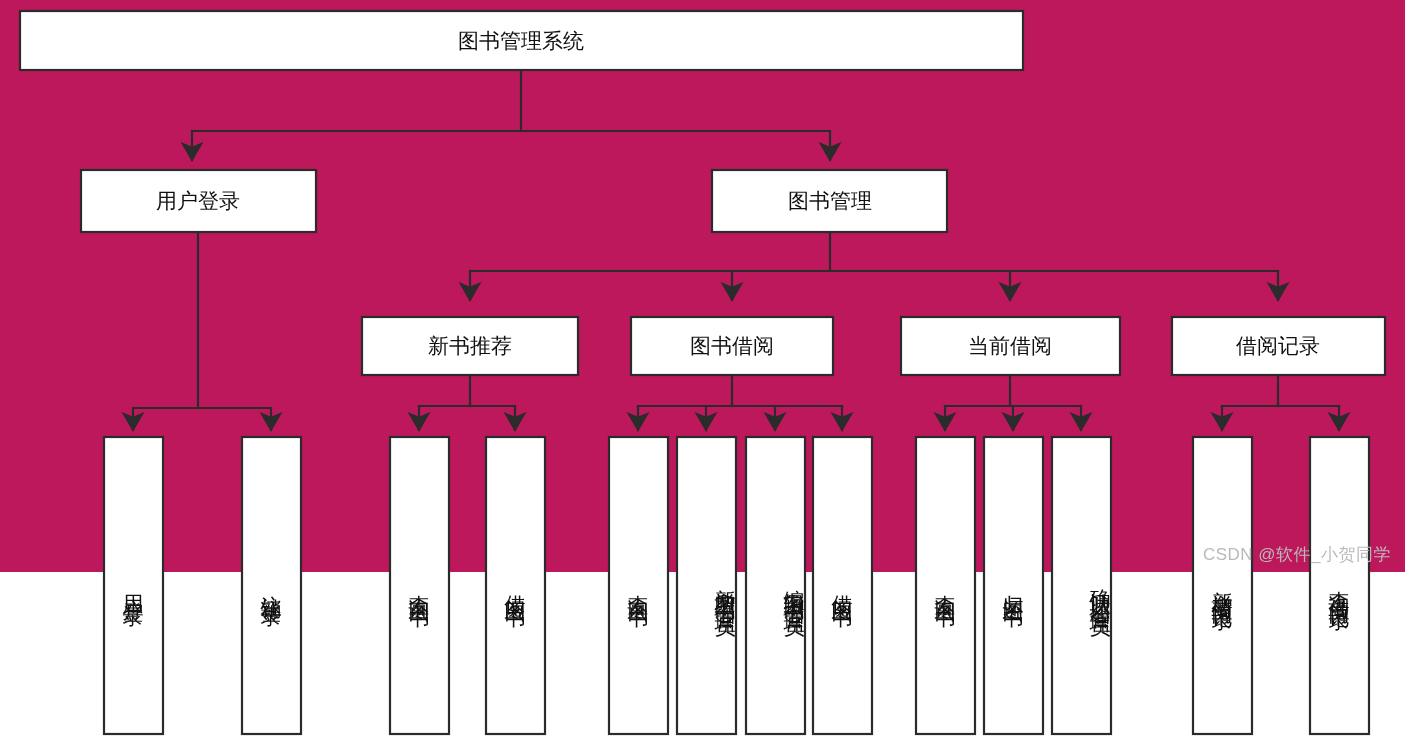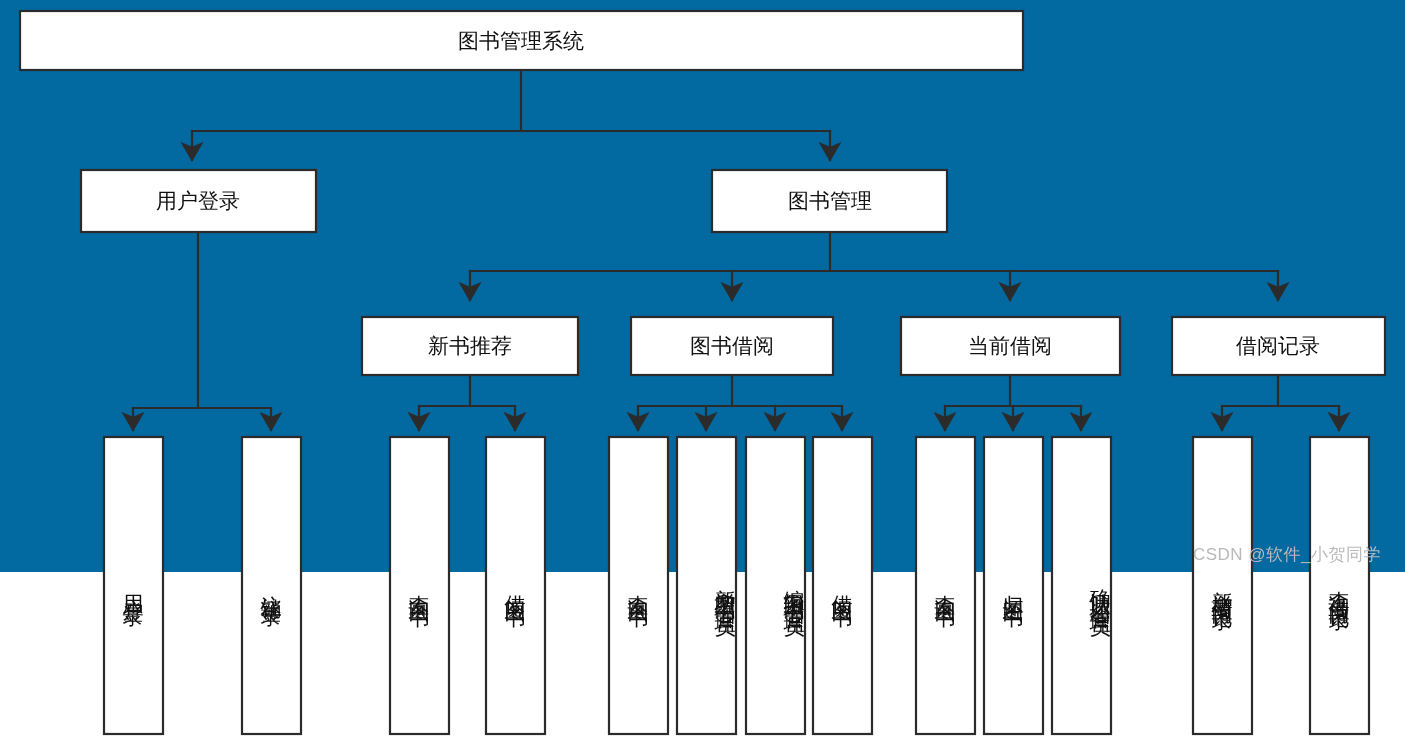--- a/index.html
+++ b/index.html
@@ -10,21 +10,21 @@
   body {
     width: 1405px;
     height: 747px;
     overflow: hidden;
     font-family: "Liberation Sans", "DejaVu Sans", sans-serif;
   }
   #diagram-root {
     position: relative;
     width: 1405px;
     height: 572px;
-    background: #0369a1;
+    background: #be185d;
   }
   svg#tree-svg {
     position: absolute;
     left: 0;
     top: 0;
     width: 1405px;
     height: 747px;
     display: block;
   }
   .node-box {
@@ -58,21 +58,21 @@
     font-size: 21px;
     line-height: 1.0;
     color: #111111;
     letter-spacing: 4px;
     white-space: nowrap;
     text-align: left;
     pointer-events: none;
   }
   .watermark {
     position: absolute;
-    right: 24px;
+    right: 14px;
     bottom: 6px;
     font-family: "Liberation Sans", "DejaVu Sans", sans-serif;
     font-size: 17px;
     color: #b9b9b9;
     white-space: nowrap;
     letter-spacing: 0.5px;
   }
 </style>
 </head>
 <body>

